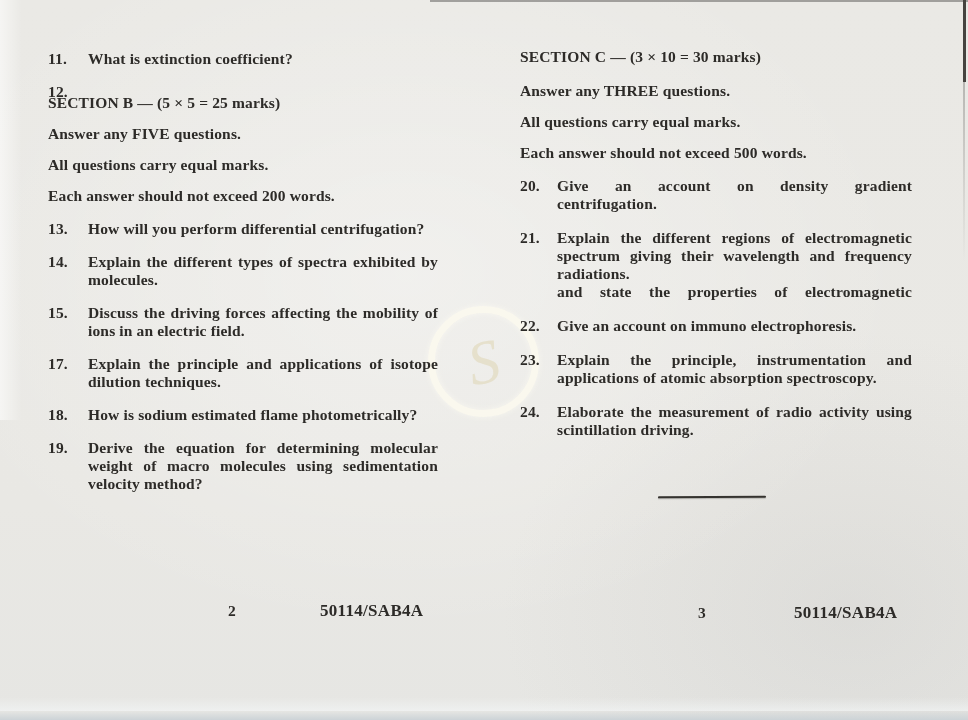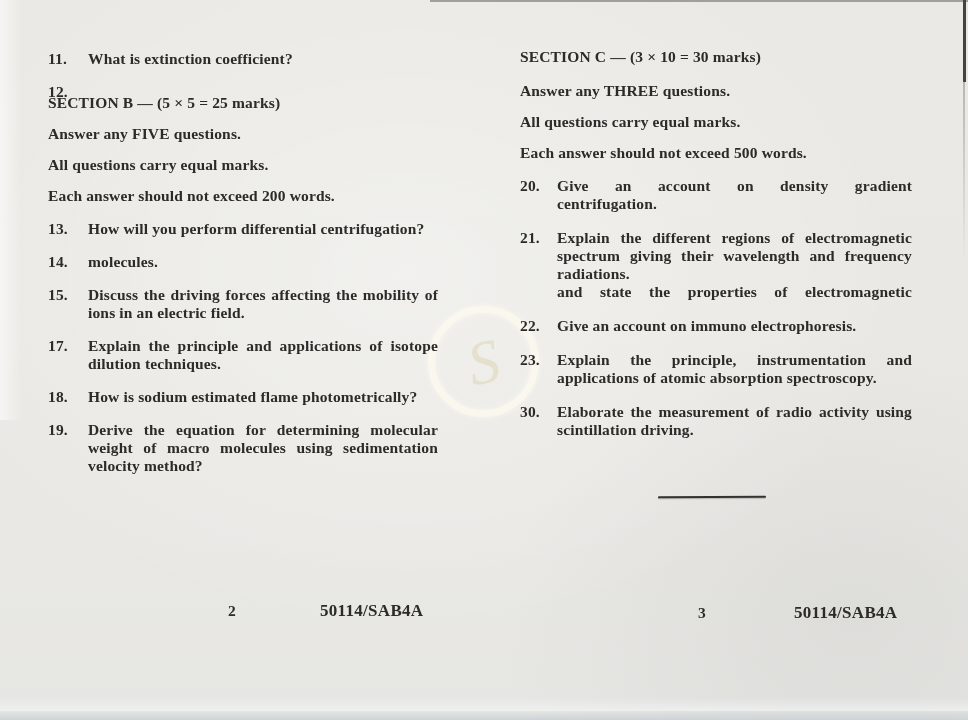--- a/index.html
+++ b/index.html
@@ -109,20 +109,21 @@
 
     <div class="q-item">
           <span class="q-num">13.</span>
           <div class="q-text">
             <div class="q-line">How will you perform differential centrifugation?</div>
           </div>
         </div>
         <div class="q-item">
           <span class="q-num">14.</span>
           <div class="q-text">
+            <div class="q-line just">Explain the different types of spectra exhibited by</div>
             <div class="q-line">molecules.</div>
           </div>
         </div>
         <div class="q-item">
           <span class="q-num">15.</span>
           <div class="q-text">
             <div class="q-line just">Discuss the driving forces affecting the mobility of</div>
             <div class="q-line">ions in an electric field.</div>
           </div>
         </div>
@@ -186,21 +187,21 @@
           </div>
         </div>
         <div class="q-item">
           <span class="q-num">23.</span>
           <div class="q-text">
             <div class="q-line just">Explain the principle, instrumentation and</div>
             <div class="q-line">applications of atomic absorption spectroscopy.</div>
           </div>
         </div>
         <div class="q-item">
-          <span class="q-num">30.</span>
+          <span class="q-num">24.</span>
           <div class="q-text">
             <div class="q-line just">Elaborate the measurement of radio activity using</div>
             <div class="q-line">scintillation driving.</div>
           </div>
         </div>
       </div>
   </div>
 
   <div class="answer-line"></div>
 

